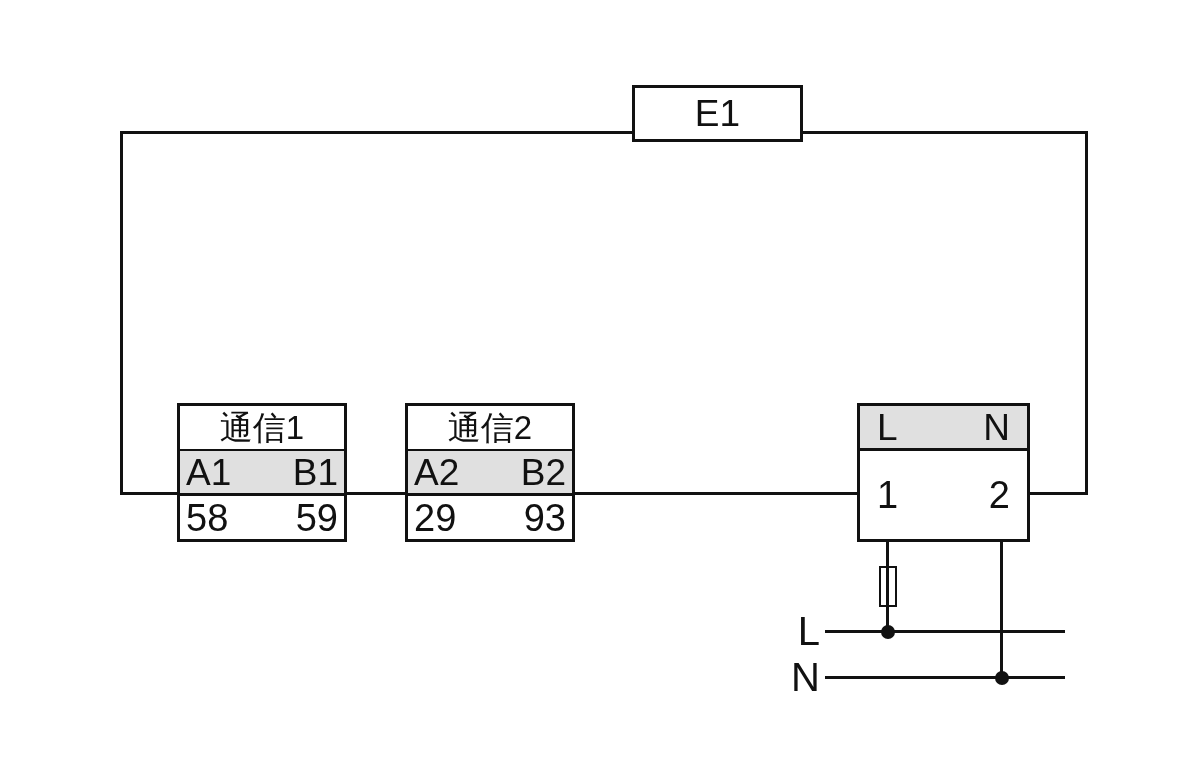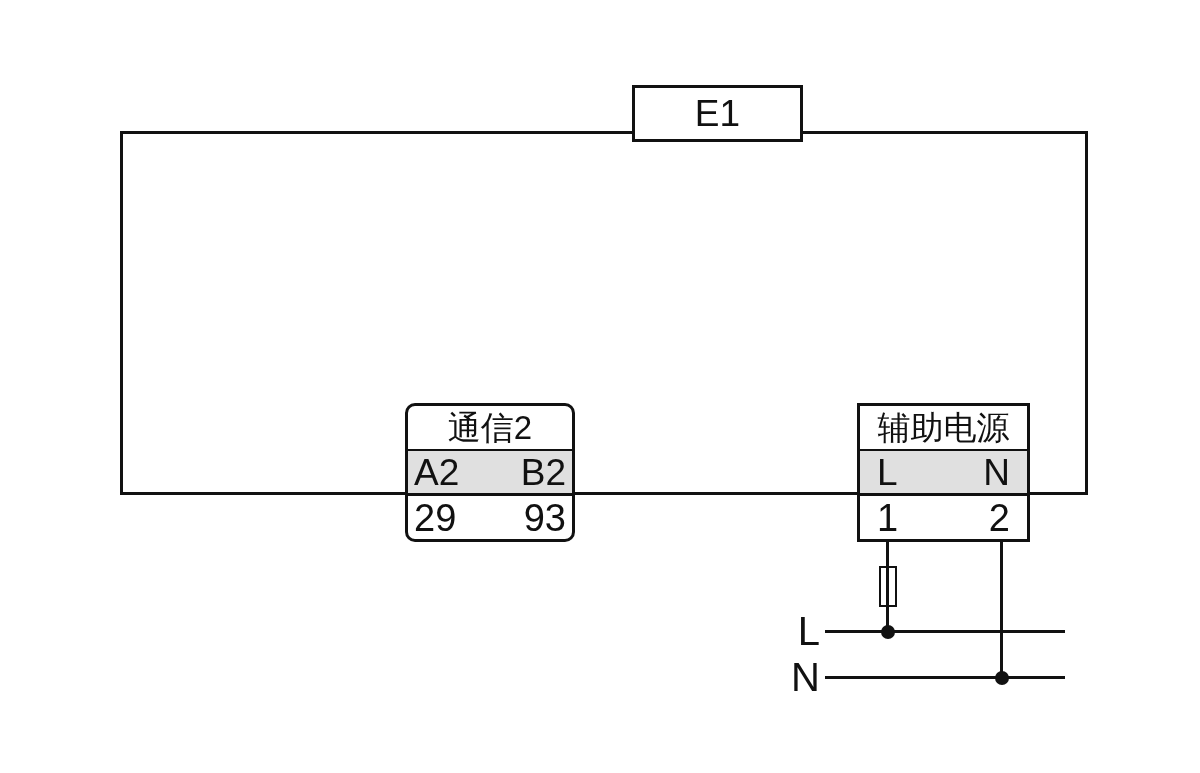--- a/index.html
+++ b/index.html
@@ -53,21 +53,21 @@
   }
 
   
   .block{
     top:403px;height:139px;
     border:3px solid var(--line);
     background:var(--bg);
     display:flex;flex-direction:column;
   }
   .block.comm1{left:177px;width:170px;}
-  .block.comm2{left:405px;width:170px;border-radius:10px;}
+  .block.comm2{left:405px;width:170px;}
   .block.aux{left:857px;width:173px;}
   .b-title{
     height:45px;flex:0 0 45px;box-sizing:border-box;
     border-bottom:2px solid var(--line);
     display:flex;align-items:center;justify-content:center;
     font-size:33px;line-height:1;white-space:nowrap;
   }
   .b-terms{
     height:45px;flex:0 0 45px;box-sizing:border-box;
     background:var(--fill);
@@ -103,35 +103,45 @@
   <div class="abs hline line-l"></div>
   <div class="abs hline line-n"></div>
   <div class="abs fuse"></div>
   <div class="abs dot dot-l"></div>
   <div class="abs dot dot-n"></div>
 
   <div class="abs eport e1">
     <span>E1</span>
   </div>
 
+  <div class="abs block comm1">
+    <div class="b-title">通信1</div>
+    <div class="b-terms">
+      <span>A1</span>
+      <span>B1</span>
+    </div>
+    <div class="b-nums">
+      <span>58</span>
+      <span>59</span>
+    </div>
+  </div>
 
   <div class="abs block comm2">
     <div class="b-title">通信2</div>
     <div class="b-terms">
       <span>A2</span>
       <span>B2</span>
     </div>
     <div class="b-nums">
       <span>29</span>
       <span>93</span>
     </div>
   </div>
 
   <div class="abs block aux">
-    <div class="b-title">辅助电源</div>
     <div class="b-terms">
       <span>L</span>
       <span>N</span>
     </div>
     <div class="b-nums">
       <span>1</span>
       <span>2</span>
     </div>
   </div>
 

